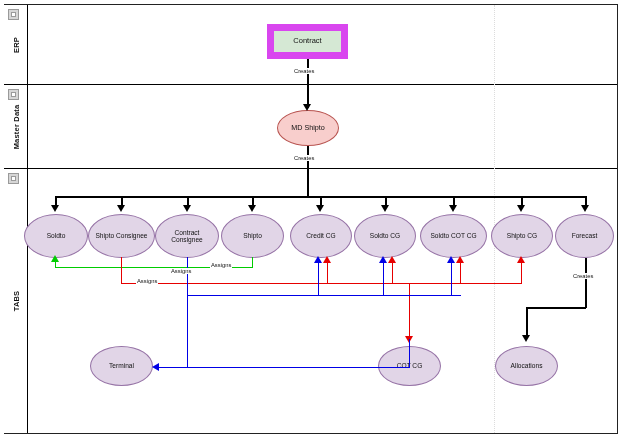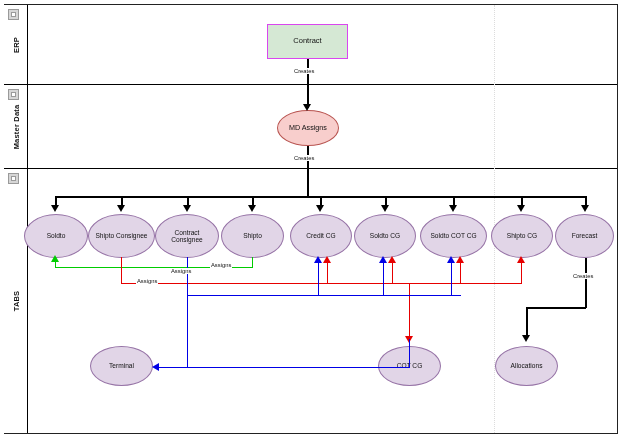--- a/index.html
+++ b/index.html
@@ -18,21 +18,21 @@
   .lane-icon::after{content:"";position:absolute;left:2px;top:2px;width:5px;height:5px;
                     background:#fff;border:1px solid #9a9a9a;box-sizing:border-box;}
 
   
   .pagebreak{position:absolute;top:5px;height:428px;width:0;
              border-left:1px dotted #dcdcdc;}
 
   
   .node{position:absolute;box-sizing:border-box;display:flex;align-items:center;
         justify-content:center;text-align:center;line-height:1.12;color:#111;}
-  .node.rect{background:#d5e8d4;border:1px solid #d946ef;font-size:7.5px;}
+  .node.rect{background:#d5e8d4;border:7px solid #d946ef;font-size:7.5px;}
   .node.ell{background:#e1d5e7;border:1px solid #9673a6;border-radius:50%;font-size:6.6px;}
   .node.ell.pink{background:#f8cecc;border:1px solid #b85450;font-size:7.2px;}
 
   
   .seg{position:absolute;}
   .h{height:0;border-top-width:1.6px;border-top-style:solid;}
   .v{width:0;border-left-width:1.6px;border-left-style:solid;}
   .h.thick{border-top-width:2px;}
   .v.thick{border-left-width:2px;}
 
@@ -80,21 +80,21 @@
   <div class="seg h k" style="left:5px;top:84px;width:612px;border-top-width:1.3px;"></div>
   <div class="seg h k" style="left:5px;top:168px;width:612px;border-top-width:1.3px;"></div>
 
   <div class="pagebreak" style="left:494px;"></div>
 
   <div class="node rect" style="left:267px;top:24px;width:81px;height:35px;">
     <span>Contract</span>
   </div>
 
   <div class="node ell pink" style="left:277px;top:110px;width:62px;height:36px;">
-    <span>MD Assigns</span>
+    <span>MD Shipto</span>
   </div>
 
   <div class="node ell" style="left:24px;top:214px;width:64px;height:44px;">
     <span>Soldto</span>
   </div>
   <div class="node ell" style="left:88px;top:214px;width:67px;height:44px;">
     <span>Shipto Consignee</span>
   </div>
   <div class="node ell" style="left:155px;top:214px;width:64px;height:44px;">
     <span style="display:block;width:54px;">Contract Consignee</span>

